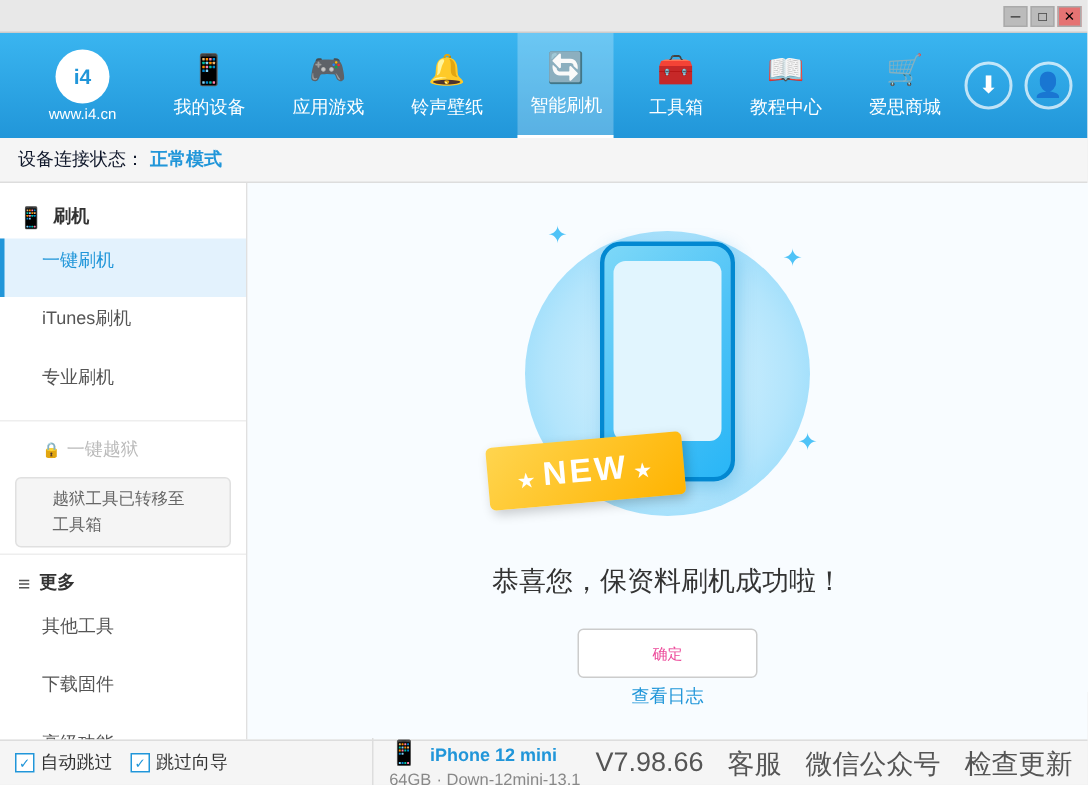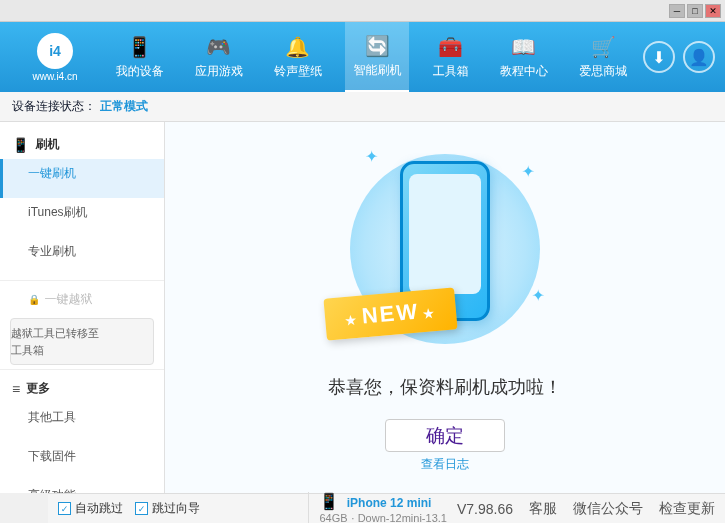--- a/index.html
+++ b/index.html
@@ -182,21 +182,21 @@
       cursor: default;
       display: flex;
       align-items: center;
     }
     .sidebar-disabled .lock-icon {
       font-size: 10px;
       margin-right: 4px;
     }
     .sidebar-notice {
       margin: 4px 10px;
-      padding: 6px 0;
+      padding: 6px 24px;
       background: #f5f5f5;
       border: 1px solid #e0e0e0;
       border-radius: 4px;
       color: #666;
       font-size: 11px;
       line-height: 1.5;
     }
 
     
     .content-area {
@@ -300,22 +300,22 @@
       color: #333;
       margin-bottom: 20px;
       font-weight: normal;
     }
     .confirm-btn {
       width: 120px;
       height: 34px;
       background: #fff;
       border: 1px solid #ccc;
       border-radius: 4px;
-      font-size: 19px;
-      color: #4c1d95;
+      font-size: 10px;
+      color: #ec4899;
       cursor: pointer;
       margin-bottom: 4px;
       display: flex;
       align-items: center;
       justify-content: center;
     }
     .feedback-link {
       font-size: 12px;
       color: #2196d9;
       cursor: pointer;
@@ -378,21 +378,21 @@
       margin-right: 4px;
     }
 
     .bottom-right {
       display: flex;
       align-items: center;
       gap: 16px;
       margin-left: auto;
     }
     .bottom-link {
-      font-size: 14px;
+      font-size: 18px;
       color: #555;
       cursor: pointer;
     }
   </style>
 </head>
 <body>
 
 <div class="titlebar">
   <div class="titlebar-btn minimize">─</div>
   <div class="titlebar-btn maximize">□</div>
@@ -517,21 +517,21 @@
 
     <button class="confirm-btn">
       <span>确定</span>
     </button>
 
     <span class="feedback-link">查看日志</span>
   </div>
 
 </div>
 
-<div style="display: flex; flex-direction: column; padding-left: 48px;">
+<div style="display: flex; flex-direction: column;">
   <div class="bottombar">
     <div class="bottom-checkbox-area">
       <div class="checkbox-item">
         <div class="checkbox-box checked"></div>
         <span class="checkbox-label">自动跳过</span>
       </div>
       <div class="checkbox-item">
         <div class="checkbox-box checked"></div>
         <span class="checkbox-label">跳过向导</span>
       </div>

